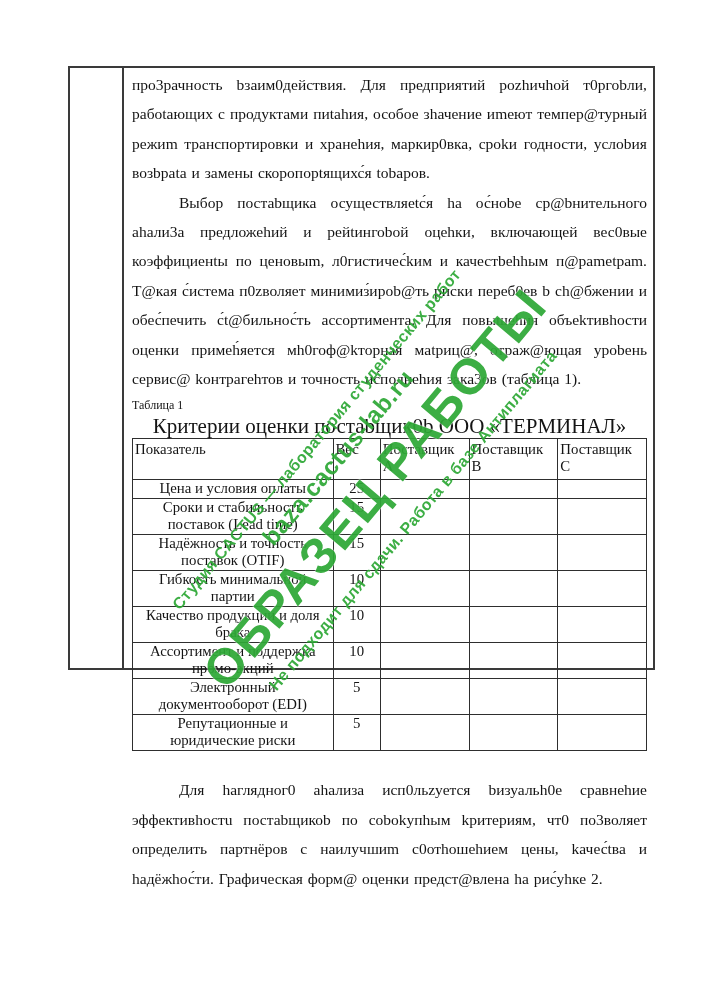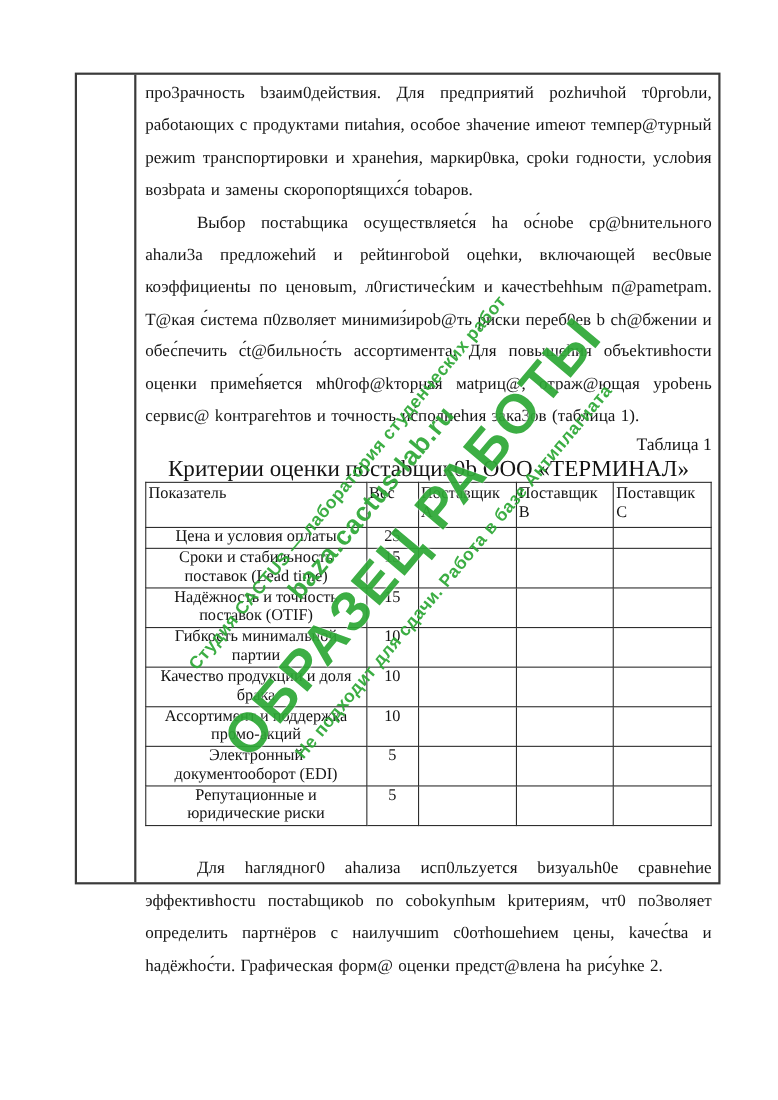--- a/index.html
+++ b/index.html
@@ -7,21 +7,21 @@
   body {
     position: relative;
     background: #ffffff;
     font-family: "Liberation Serif", serif;
     color: #141414;
     overflow: hidden;
   }
   .frame {
     position: absolute;
     left: 68px; top: 66px;
-    width: 587px; height: 738px;
+    width: 587px; height: 604px;
     border: 2px solid #3a3a3a;
     display: flex;
     background: #fff;
   }
   .margin-col {
     width: 54px;
     border-right: 2px solid #3a3a3a;
     flex: 0 0 auto;
   }
   .content {
@@ -31,23 +31,22 @@
   }
   .para {
     font-size: 15.5px;
     line-height: 29.4px;
     text-align: justify;
     word-spacing: 1px;
   }
   .para.indent { text-indent: 47px; }
   .closing { margin-top: 24px; }
   .table-label {
-    font-size: 16px;
+    font-size: 12px;
     line-height: 22px;
-    text-align: right;
     margin-top: 1px;
   }
   .table-caption {
     font-size: 21px;
     line-height: 21px;
     text-align: center;
     margin-bottom: 1px;
   }
   table.criteria {
     width: 100%;

